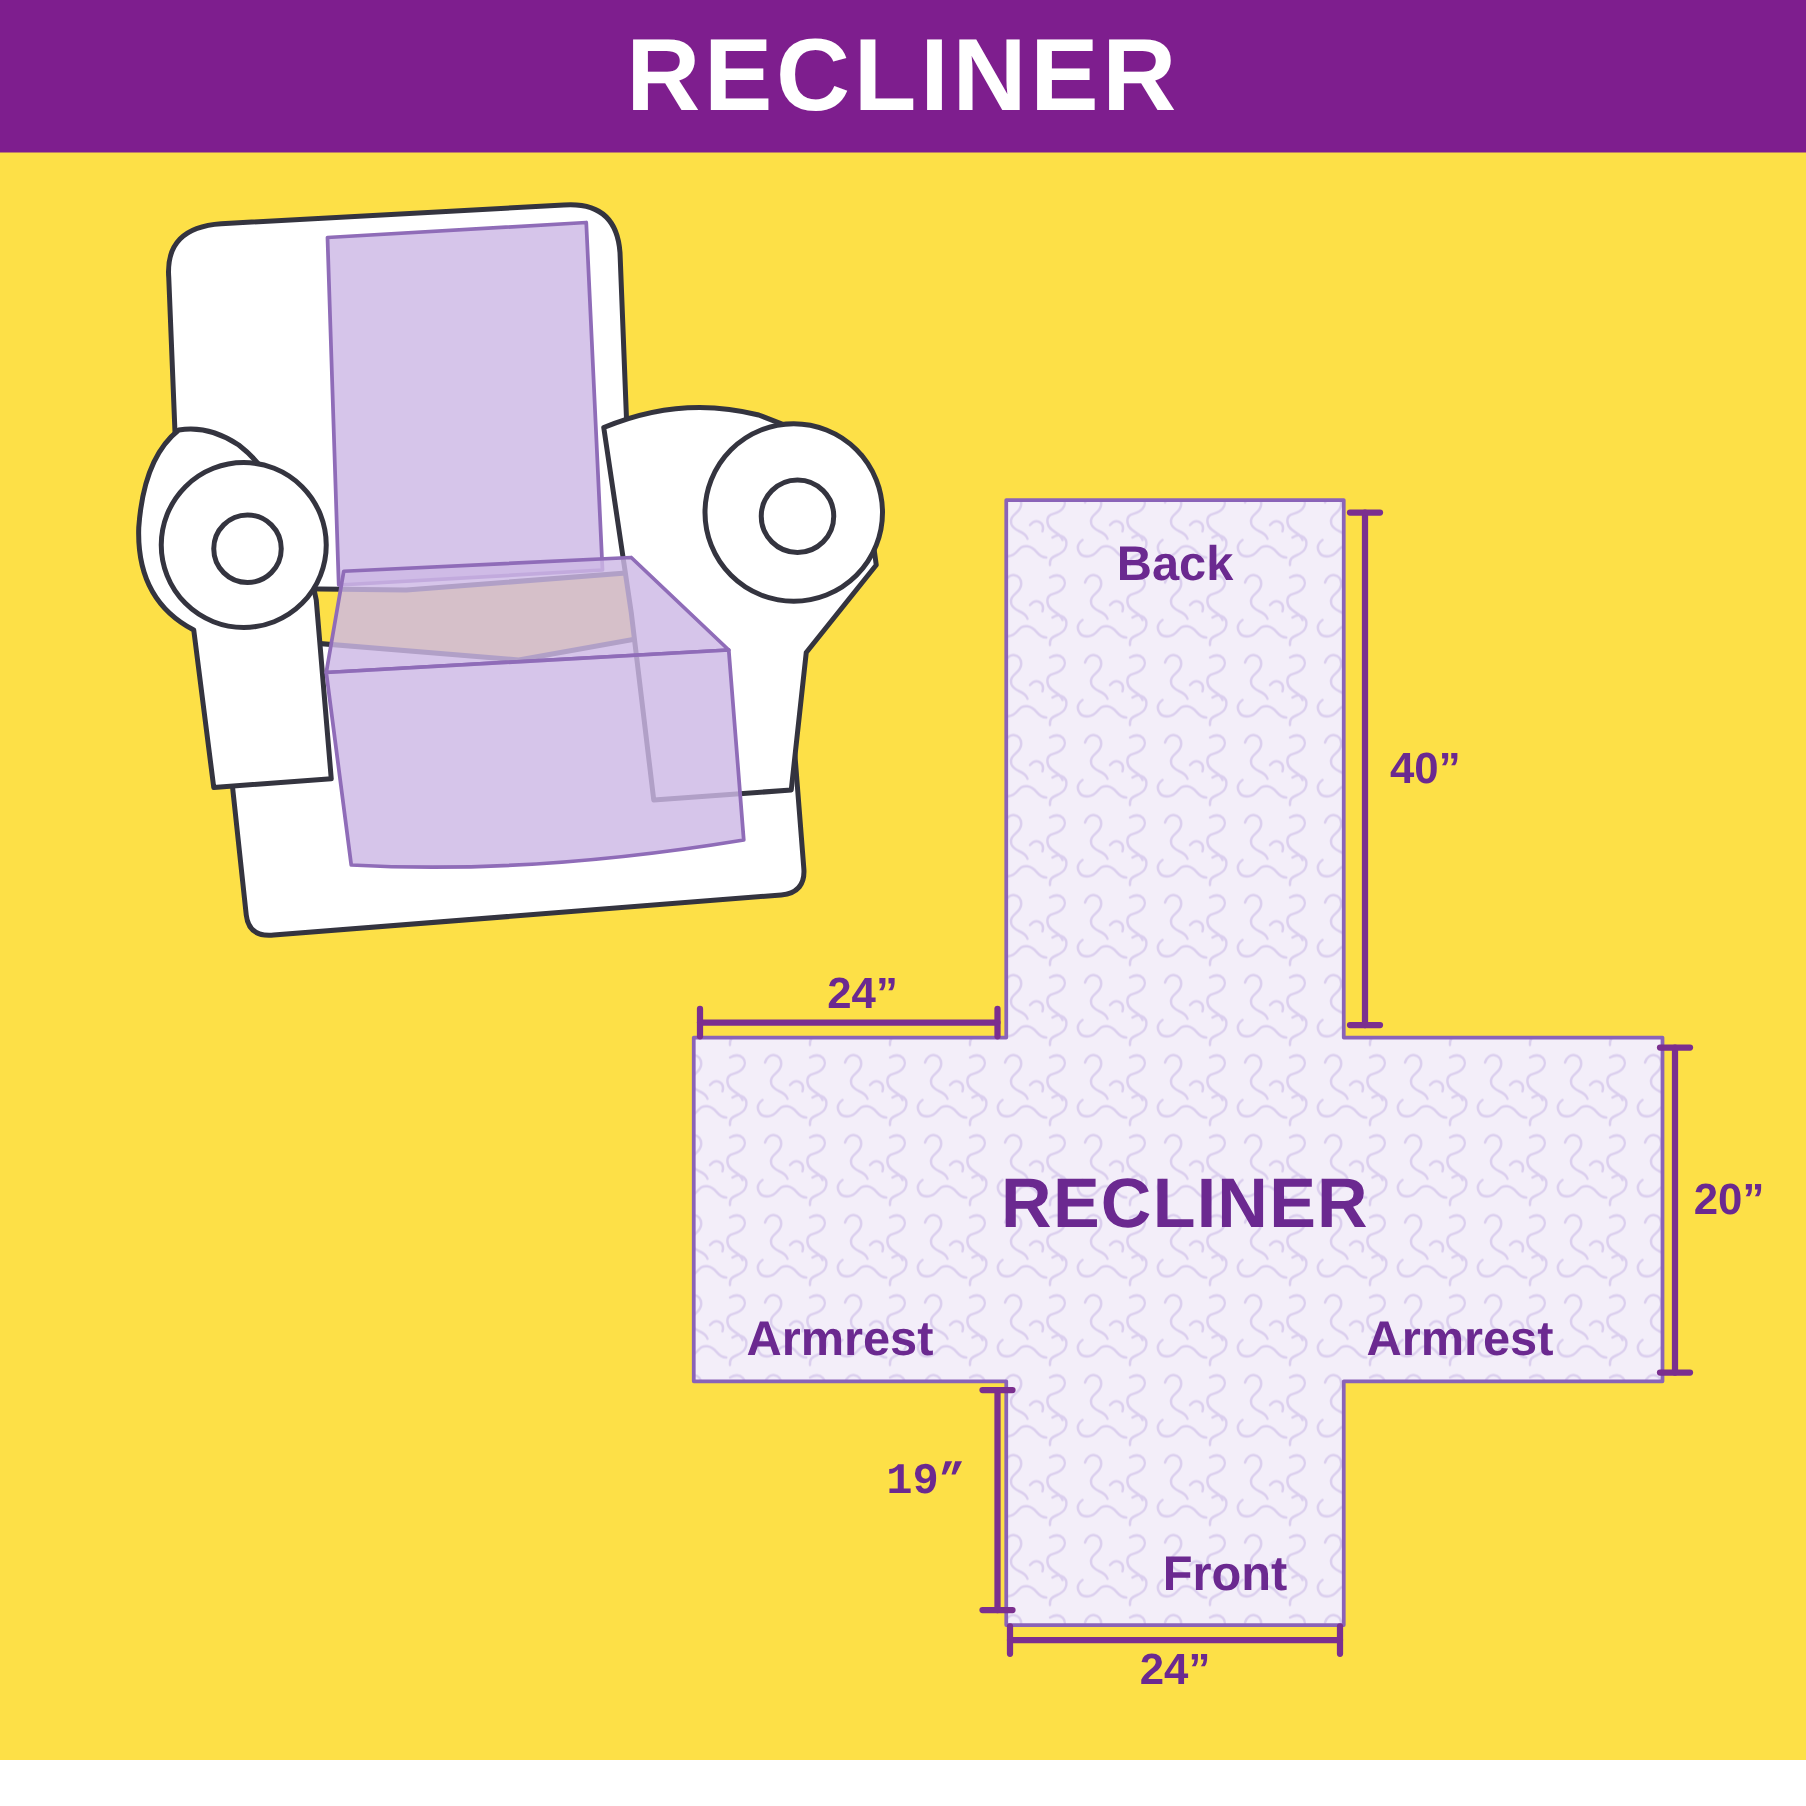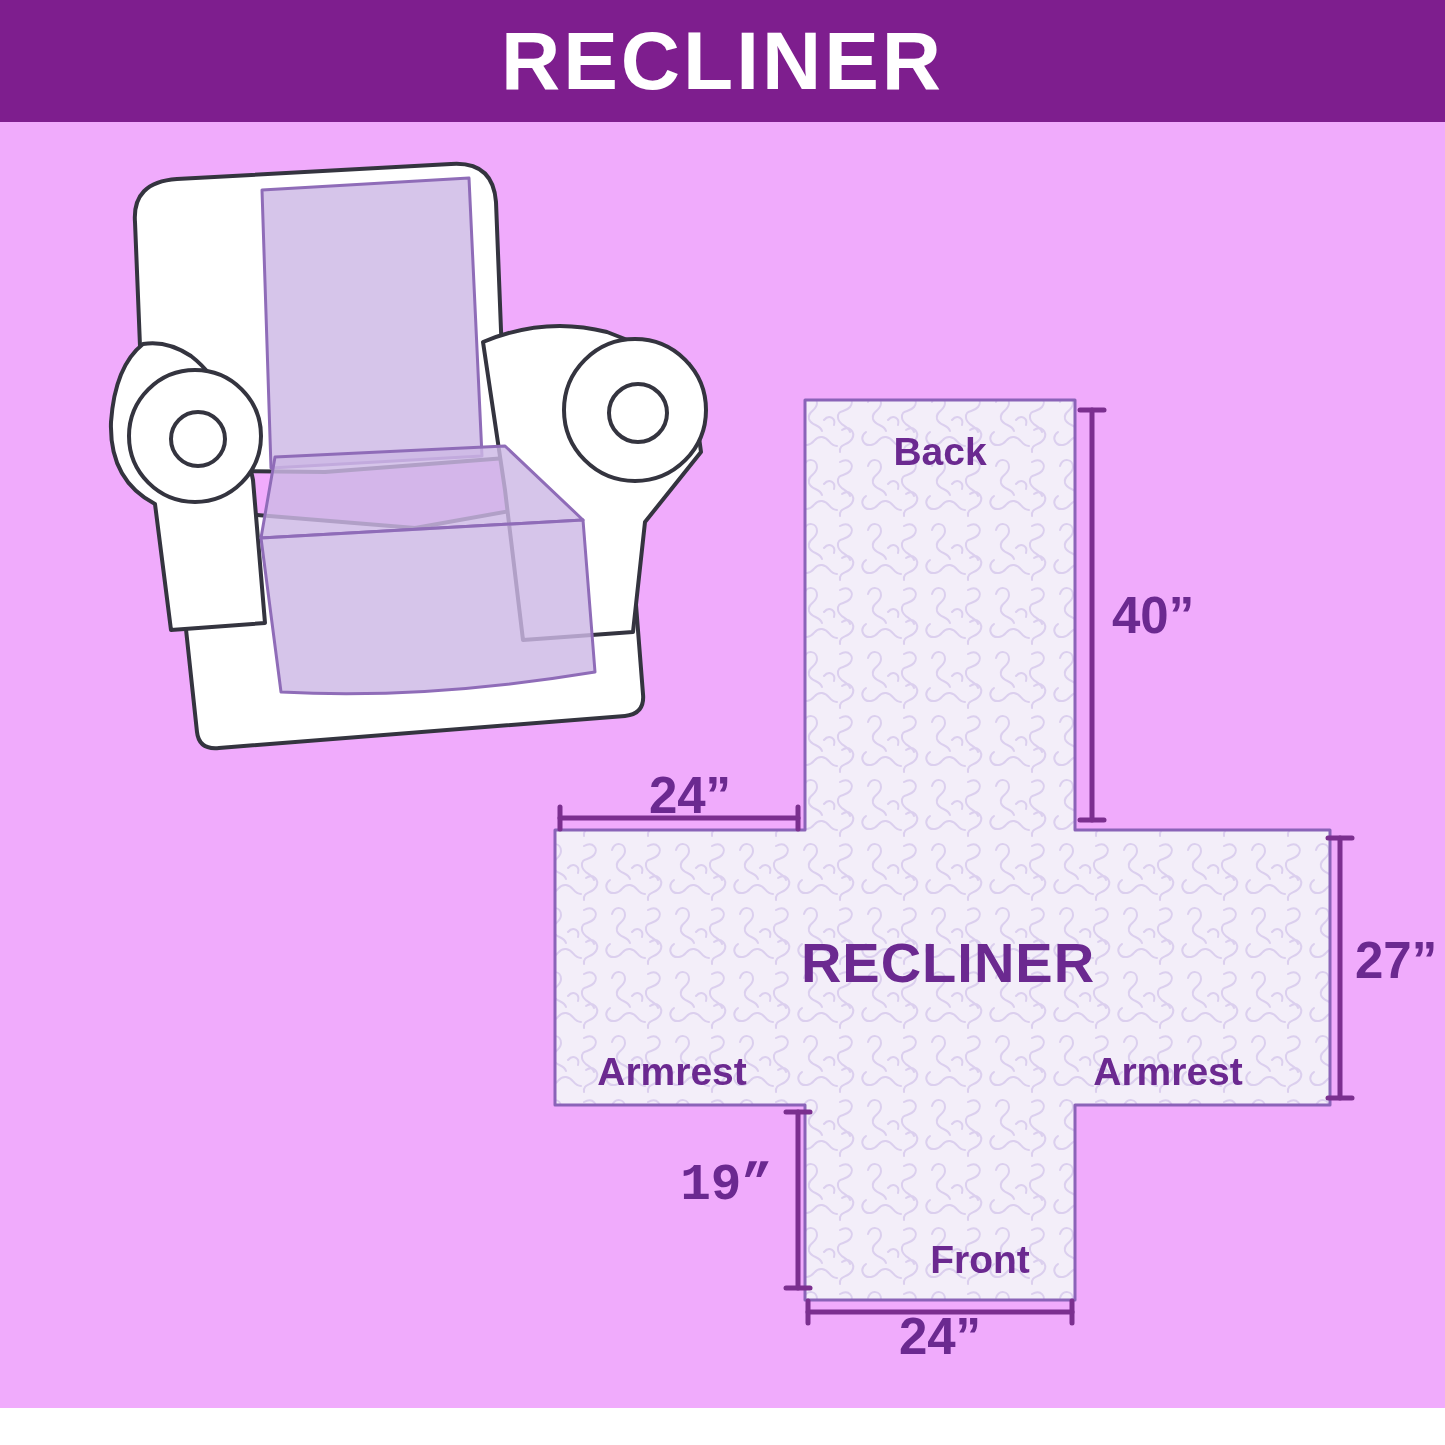--- a/index.html
+++ b/index.html
@@ -13,39 +13,39 @@
     --cover-fill:#cdb8e5;
     --cover-outline:#8f6cb8;
     --chair-outline:#34343f;
   }
   *{box-sizing:border-box;}
   html,body{margin:0;padding:0;}
   body{
     width:1445px;height:1445px;background:#ffffff;overflow:hidden;
     font-family:"Liberation Sans",sans-serif;
   }
-  .page{position:relative;width:1445px;height:1408px;background:#f0abfc;}
+  .page{position:relative;width:1445px;height:1408px;background:#fde047;}
   .banner{
     position:absolute;left:0;top:0;width:1445px;height:122px;
     background:var(--banner-bg);
     display:flex;align-items:center;justify-content:center;
   }
   .banner h1{
     margin:0;color:var(--banner-text);font-size:82px;font-weight:800;
     letter-spacing:3px;font-family:"Liberation Sans",sans-serif;
   }
   .chair-illustration{position:absolute;left:85px;top:160px;width:650px;height:610px;}
   .cutout-diagram{position:absolute;left:540px;top:390px;width:890px;height:960px;}
 
   .lbl{
     position:absolute;font-weight:bold;color:var(--label-text);
     white-space:nowrap;transform:translate(-50%,-50%);
   }
   .part{font-size:39px;}
-  .dim{font-size:51px;}
+  .dim{font-size:35px;}
   .center-lbl{font-size:56px;font-weight:800;letter-spacing:1px;}
   .left-anchor{transform:translate(0,-50%);}
   .right-anchor{transform:translate(-100%,-50%);}
 
   
   .panel-shape{fill:url(#squigglePattern);stroke:var(--panel-outline);stroke-width:3;stroke-linejoin:round;}
   .pattern-bg{fill:var(--panel-fill);}
   .squig{stroke:var(--pattern-squiggle);fill:none;stroke-width:2;stroke-linecap:round;}
   .dimline{stroke:var(--dimension-line);stroke-width:5;stroke-linecap:round;fill:none;}
   .chair-line{stroke:var(--chair-outline);stroke-width:4;stroke-linejoin:round;stroke-linecap:round;}
@@ -132,21 +132,21 @@
   </div>
 
   <div class="lbl part" style="left:940px;top:452px;">Back</div>
 
   <div class="lbl dim left-anchor" style="left:1112px;top:615px;">40”</div>
 
   <div class="lbl dim" style="left:690px;top:795px;">24”</div>
 
   <div class="lbl center-lbl" style="left:948px;top:962px;">RECLINER</div>
 
-  <div class="lbl dim left-anchor" style="left:1355px;top:960px;">27”</div>
+  <div class="lbl dim left-anchor" style="left:1355px;top:960px;">20”</div>
 
   <div class="lbl part" style="left:672px;top:1072px;">Armrest</div>
 
   <div class="lbl part" style="left:1168px;top:1072px;">Armrest</div>
 
   <div class="lbl dim right-anchor" style="left:772px;top:1185px;font-family:Liberation Mono, monospace;">19”</div>
 
   <div class="lbl part" style="left:980px;top:1260px;">Front</div>
 
   <div class="lbl dim" style="left:940px;top:1336px;">24”</div>

